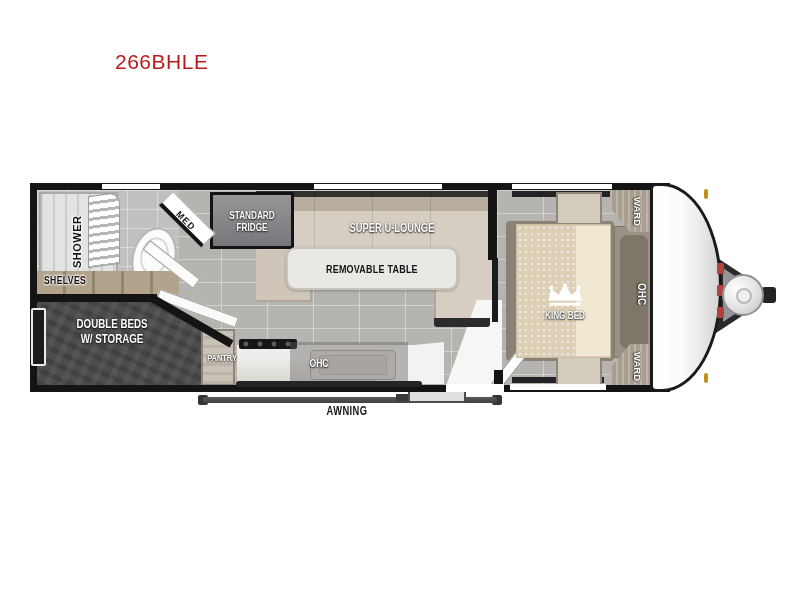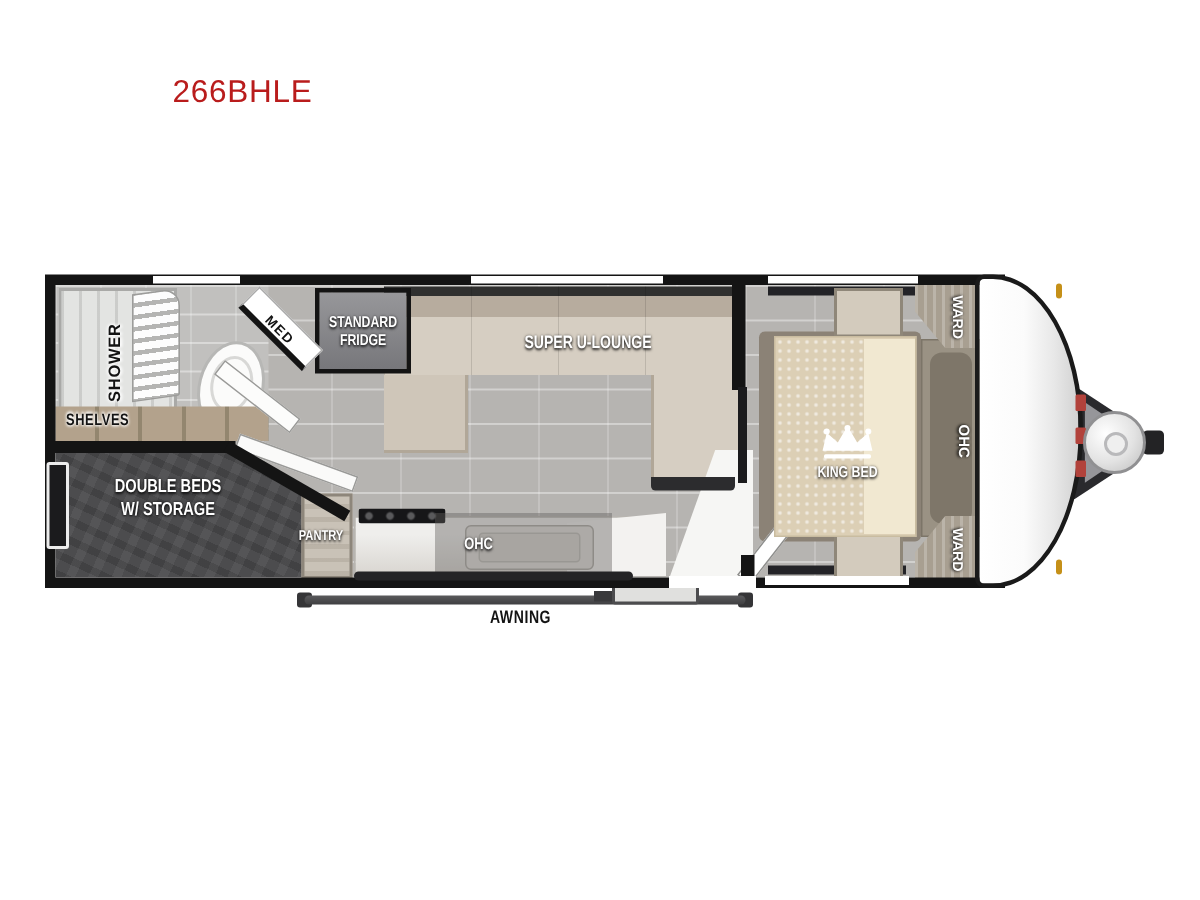--- a/index.html
+++ b/index.html
@@ -57,21 +57,21 @@
   #diagDoor{left:160px;top:289px;width:82px;height:9px;background:#fafaf9;border:1px solid #9a9a98;
     transform:rotate(20deg);transform-origin:left top;z-index:4;}
   #bathDoor{left:150px;top:240px;width:62px;height:10px;background:#fcfcfb;border:1px solid #9a9a98;
     transform:rotate(38deg);transform-origin:left top;z-index:4;}
   #med{left:173px;top:191px;width:58px;height:15px;background:#fff;border:1px solid #aaa;
     border-bottom:4px solid #141414;transform:rotate(45deg);transform-origin:left top;
     z-index:6;text-align:center;}
   #medLbl{font-size:9px;letter-spacing:1px;line-height:14px;display:inline-block;}
 
   
-  #fridge{left:210px;top:192px;width:64px;height:57px;border:3px solid #141414;box-sizing:border-box;
+  #fridge{left:210px;top:192px;width:84px;height:57px;border:3px solid #141414;box-sizing:border-box;
     background:linear-gradient(180deg,#97979a,#77777b);z-index:3;
     display:flex;align-items:center;justify-content:center;text-align:center;}
   #fridgeLbl{font-size:10.5px;line-height:12px;width:70px;display:inline-block;}
 
   
   #sofaBack{left:256px;top:191px;width:234px;height:59px;z-index:2;
     background:linear-gradient(180deg,#30302f 0 6px,#b7ac9e 6px,#b7ac9e 20px,#d6cec2 20px);}
   #sofaBack::after{content:"";position:absolute;inset:0;
     background-image:linear-gradient(90deg,rgba(0,0,0,.12) 1px,transparent 1px);
     background-size:58px 100%;}
@@ -87,21 +87,21 @@
     display:flex;align-items:center;justify-content:center;}
   #tableLbl{font-size:11.5px;letter-spacing:.3px;display:inline-block;}
 
   
   #bunk{left:37px;top:299px;width:196px;height:86px;background:#4c4c4e;z-index:3;
     clip-path:polygon(0 0,60% 0,100% 60%,100% 100%,0 100%);
     background-image:repeating-linear-gradient(115deg,rgba(255,255,255,.05) 0 6px,transparent 6px 14px),
                      repeating-linear-gradient(25deg,rgba(0,0,0,.14) 0 5px,transparent 5px 12px);}
   #bunkLbl{left:48px;top:317px;width:128px;text-align:center;font-size:12.5px;line-height:15px;z-index:8;}
   #pantry{left:201px;top:329px;width:34px;height:57px;background:#c9c2b7;border:2px solid #8d867b;
-    box-sizing:border-box;z-index:4;display:flex;align-items:center;justify-content:flex-end;
+    box-sizing:border-box;z-index:4;display:flex;align-items:center;justify-content:flex-start;
     background-image:repeating-linear-gradient(0deg,rgba(120,110,95,.18) 0 3px,transparent 3px 9px);}
   #pantryLbl{font-size:9.5px;white-space:nowrap;display:inline-block;}
 
   
   #counter{left:236px;top:344px;width:186px;height:40px;border:1px solid #b8b5b0;box-sizing:border-box;
     background:linear-gradient(180deg,#efeeec 0 30%,#d9d6d1);z-index:3;}
   #counterR{left:378px;top:342px;width:66px;height:42px;background:#f3f2f0;z-index:3;
     clip-path:polygon(0 16%,100% 0,100% 100%,0 100%);}
   #sink{left:310px;top:350px;width:84px;height:28px;background:#e4e1dc;border:1px solid #aeaba6;
     border-radius:4px;z-index:4;}
@@ -212,20 +212,23 @@
 
   <div class="abs" id="fridge">
     <span class="lblw cond" id="fridgeLbl">STANDARD FRIDGE</span>
   </div>
 
   <div class="abs" id="sofaBack"></div>
   <div class="abs" id="sofaL"></div>
   <div class="abs" id="sofaR"></div>
   <div class="abs" id="sofaRBase"></div>
   <div class="abs lblw cond" id="loungeLbl">SUPER U-LOUNGE</div>
+  <div class="abs" id="table">
+    <span class="lblk cond" id="tableLbl">REMOVABLE TABLE</span>
+  </div>
 
   <div class="abs" id="bunk"></div>
   <div class="abs lblw cond" id="bunkLbl">
     <div>DOUBLE BEDS</div>
     <div>W/ STORAGE</div>
   </div>
   <div class="abs" id="winL"></div>
   <div class="abs" id="pantry">
     <span class="lblw cond" id="pantryLbl">PANTRY</span>
   </div>

